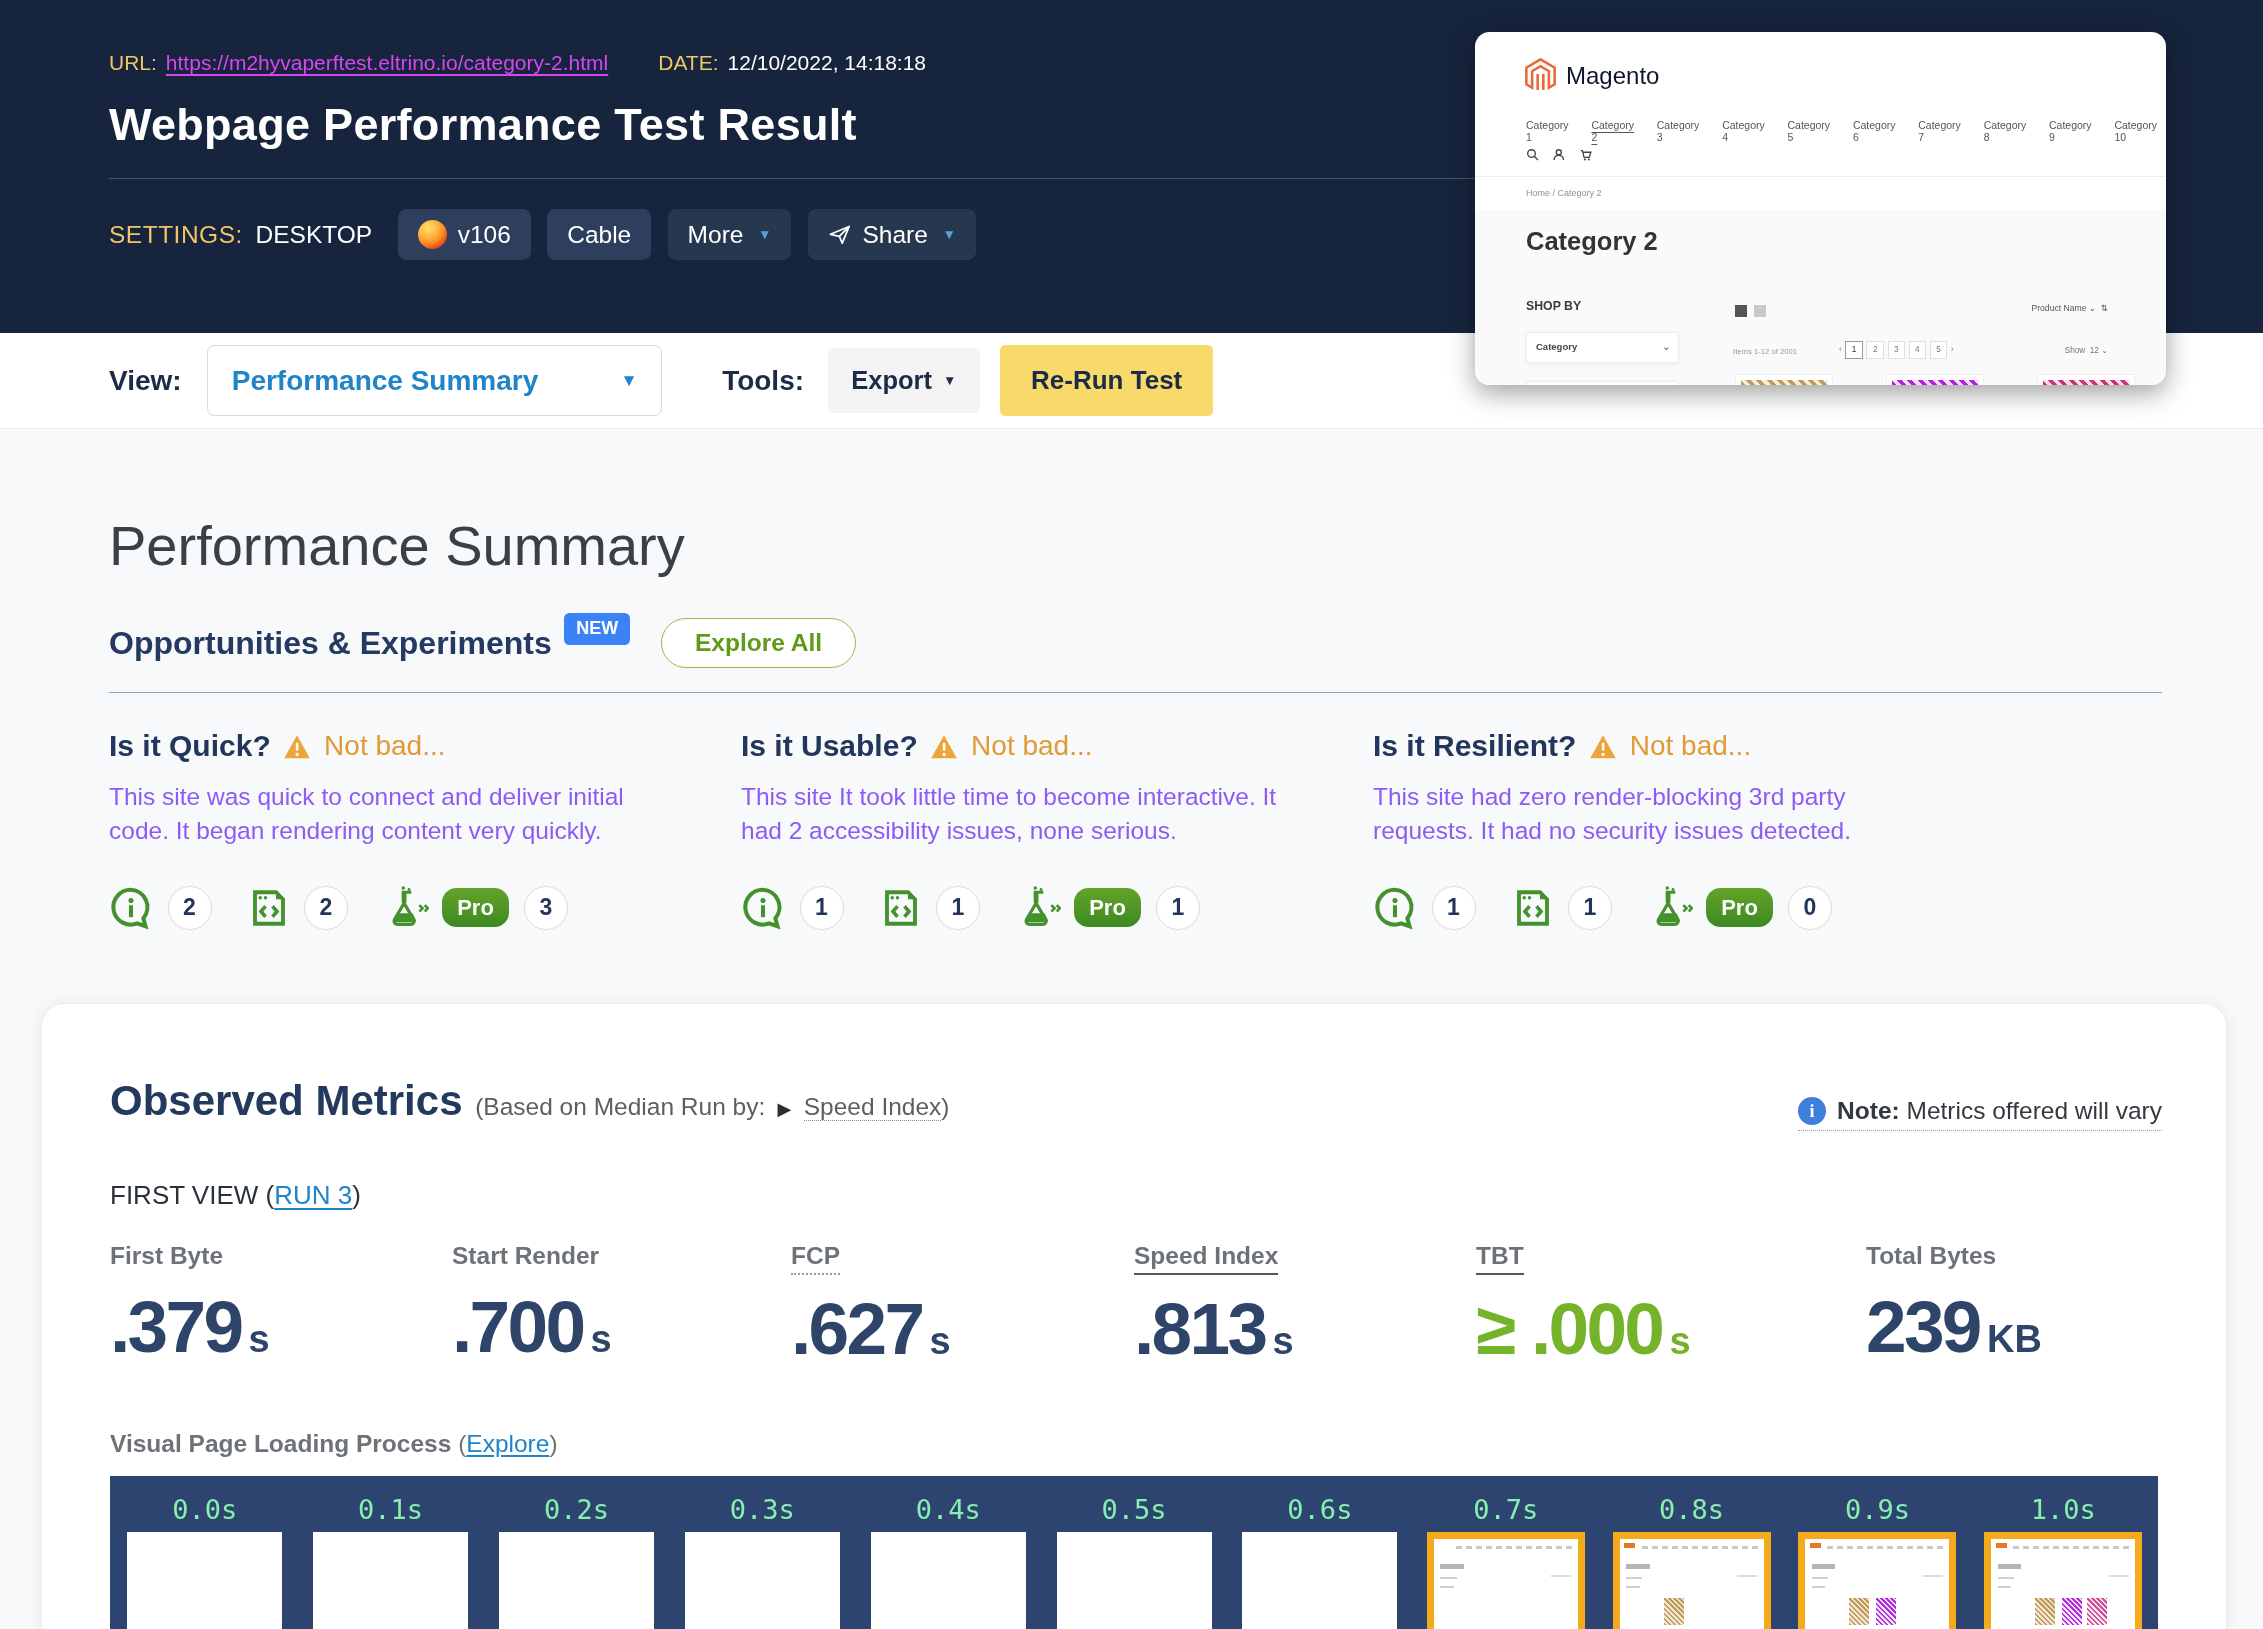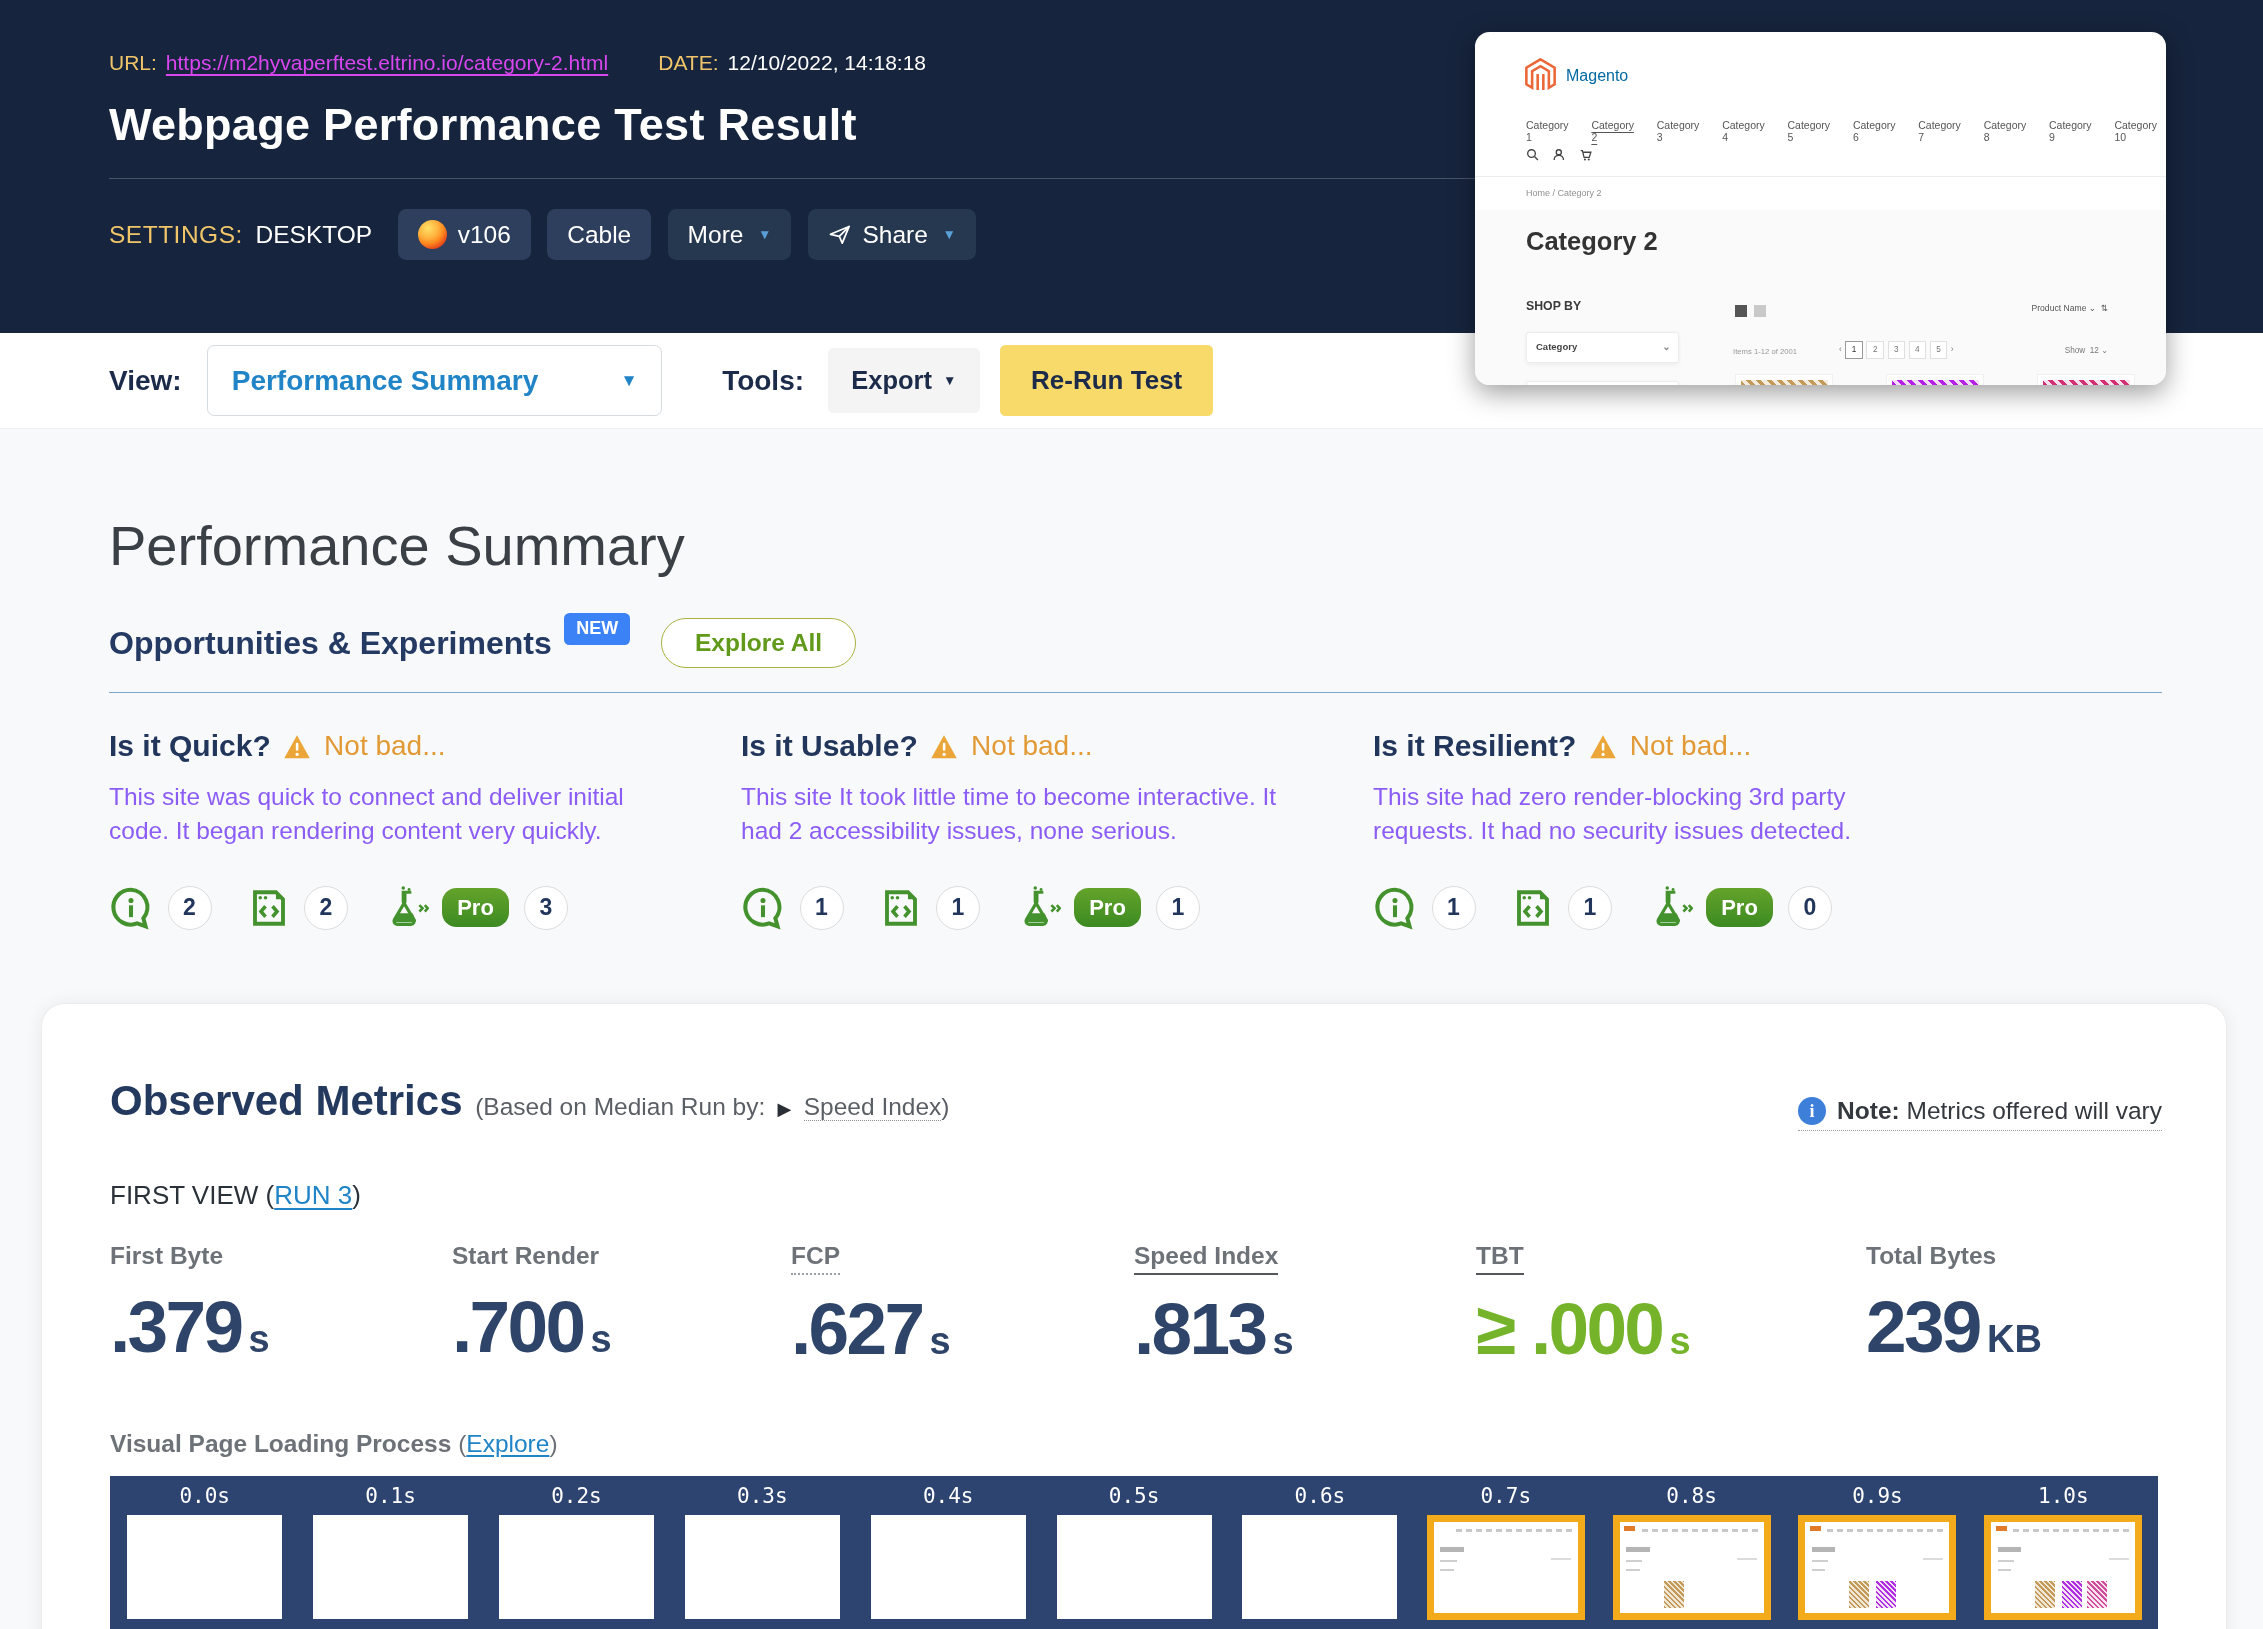--- a/index.html
+++ b/index.html
@@ -37,21 +37,21 @@
   .tbar .tlab{margin-left:60px;}
   .btn-export{display:flex;align-items:center;gap:11px;height:65px;padding:0 23.6px;margin-left:23.6px;border:none;
         background:#f4f4f4;border-radius:5.5px;font-size:25.5px;font-weight:bold;color:#1b2b49;cursor:pointer;}
   .btn-export .caret{font-size:13.6px;color:#1b2b49;}
   .btn-rerun{height:71px;padding:0 31px;margin-left:20px;border:none;background:#f8da6a;border-radius:5.5px;
         font-size:26px;font-weight:bold;color:#1b2b49;cursor:pointer;}
   
   .pcard{position:absolute;left:1475px;top:32px;width:691px;height:353px;background:#fff;border-radius:14.5px;
          box-shadow:0 7.3px 27px rgba(0,0,0,.38);z-index:6;overflow:hidden;cursor:pointer;}
   .pc-logo{position:absolute;left:49px;top:25.5px;display:flex;align-items:center;gap:9px;}
-  .pc-brand{font-size:16px;color:#0369a1;}
+  .pc-brand{font-size:24px;color:#0f172a;}
   .pc-nav{position:absolute;left:51px;top:87px;display:flex;gap:19px;font-size:10.5px;color:#555;}
   .pc-nav span.on{text-decoration:underline;text-underline-offset:2.7px;}
   .pc-icons{position:absolute;left:51px;top:116px;display:flex;gap:12.7px;align-items:center;}
   .pc-hr{position:absolute;left:0;top:144px;width:100%;height:0.9px;background:#ededed;}
   .pc-crumb{position:absolute;left:51px;top:156px;font-size:9px;color:#909090;}
   .pc-panel{position:absolute;left:0;top:178px;width:100%;bottom:0;background:#fafafa;}
   .pc-title{position:absolute;left:51px;top:195px;font-size:25.5px;font-weight:bold;color:#333;}
   .pc-shop{position:absolute;left:51px;top:267px;font-size:12.3px;font-weight:bold;color:#3a3a3a;}
   .pc-filter{position:absolute;left:51px;width:153px;background:#fff;border:0.9px solid #ececec;border-radius:2.7px;
              box-shadow:0 1.8px 4.5px rgba(0,0,0,.05);box-sizing:border-box;padding:8.2px 9px;font-size:9.5px;
@@ -118,21 +118,21 @@
   .mcol.u-sol .mlab{border-bottom:2.7px solid #55595e;}
   .mval{margin-top:12.7px;font-size:73px;font-weight:bold;color:#2e4468;letter-spacing:-2.7px;white-space:nowrap;}
   .mval .unit{font-size:38px;letter-spacing:0;margin-left:7.3px;}
   .mcol.green .mval{color:#74b32a;}
   .vlp{margin-top:5.5px;font-size:24.5px;color:#6d7278;font-weight:bold;}
   .vlp .paren{font-weight:normal;}
   .vlp a{color:#2084c7;text-decoration:underline;text-underline-offset:2.7px;font-weight:normal;}
   
   .strip{display:flex;margin-top:18px;height:169px;background:#2d4470;padding:0 1.8px;}
   .frame{flex:1;display:flex;flex-direction:column;align-items:center;}
-  .ftime{margin-top:8px;font-family:"DejaVu Sans Mono",monospace;font-size:21px;color:#ffffff;}
+  .ftime{margin-top:18px;font-family:"DejaVu Sans Mono",monospace;font-size:27px;color:#86efac;}
   .thumb{margin-top:7.3px;width:155px;height:104px;background:#fff;position:relative;}
   .thumb.loaded{width:144px;height:91px;border:7.3px solid #f3ab1c;}
   .sk{position:absolute;display:block;}
   .sk.logo{top:4.5px;left:4.5px;width:11px;height:4.5px;background:#e07b2a;}
   .sk.nav{top:7.3px;left:22px;right:5.5px;height:2.7px;background:repeating-linear-gradient(90deg,#c8c8c8 0 6.4px,transparent 6.4px 10px);}
   .sk.h{top:25.5px;left:6.4px;width:23.6px;height:4.5px;background:#b5b5b5;}
   .sk.l1{top:38px;left:6.4px;width:16.4px;height:2.7px;background:#cfcfcf;}
   .sk.l2{top:47px;left:6.4px;width:13.6px;height:2.7px;background:#cfcfcf;}
   .sk.r1{top:36px;right:6.4px;width:20px;height:2.7px;background:#dcdcdc;}
   .blob{position:absolute;bottom:4.5px;width:20px;height:27px;}

